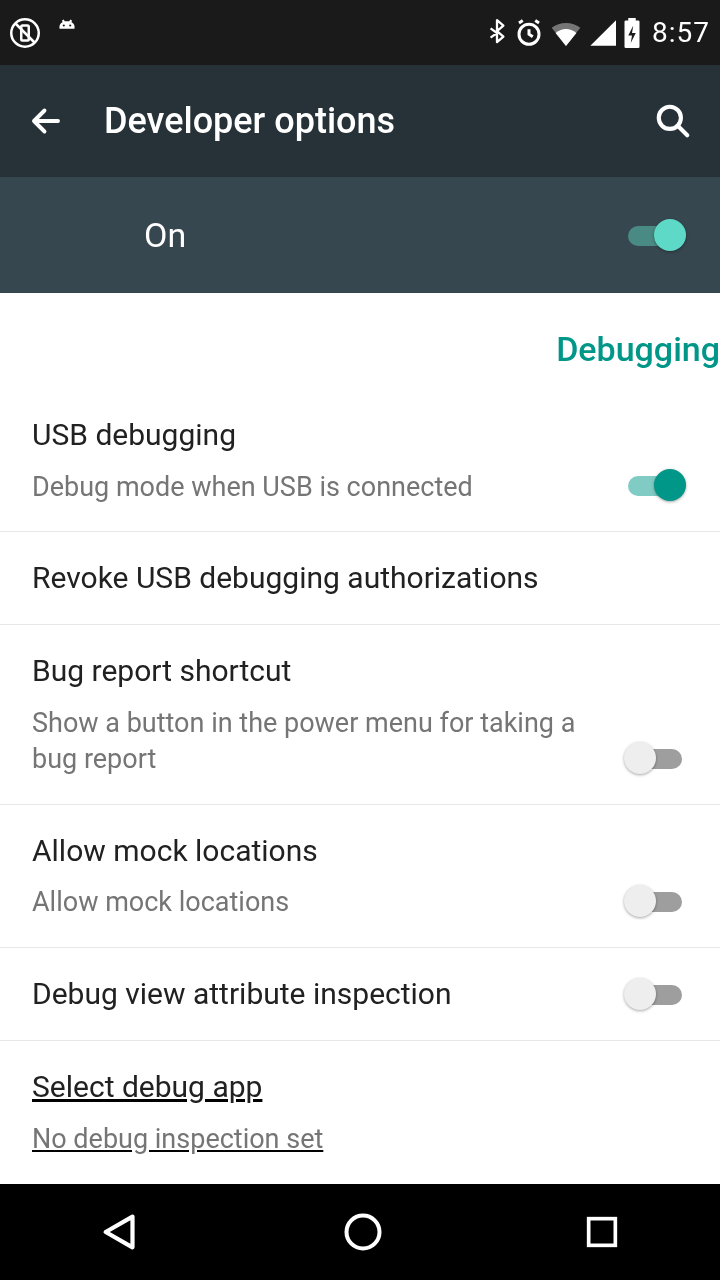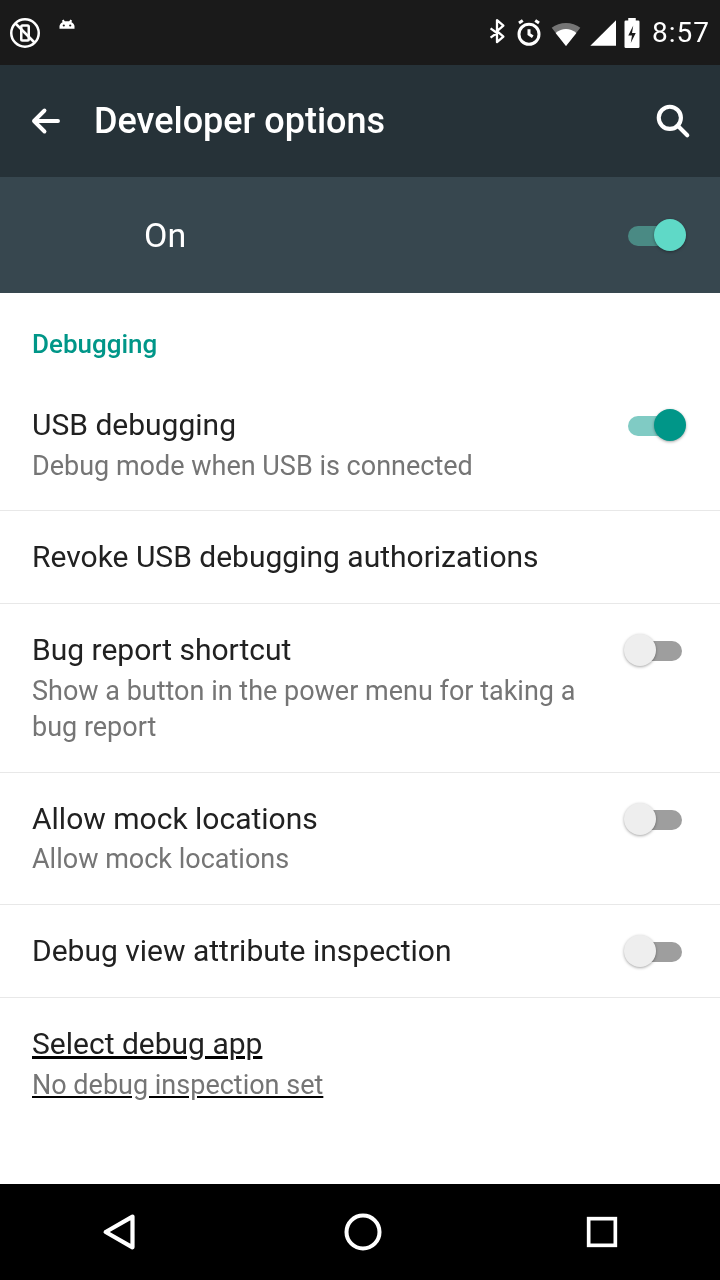--- a/index.html
+++ b/index.html
@@ -20,54 +20,55 @@
   .status-icon svg { display: block; }
   .status-time { font-size: 28px; font-weight: 400; letter-spacing: 1px; margin-left: 4px; }
 
   
   .app-bar {
     height: 112px;
     background: #263238;
     display: flex;
     align-items: center;
     padding: 0 28px;
-    gap: 30px;
+    gap: 40px;
   }
   .app-bar .title { color: #fff; font-size: 36px; font-weight: 500; flex: 1; }
   .app-bar .icon-btn { color: #fff; display: flex; align-items: center; justify-content: center; }
 
   
   .master-toggle {
     height: 116px;
     background: #37474f;
     display: flex;
     align-items: center;
     padding: 0 34px 0 144px;
   }
   .master-toggle .label { color: #fff; font-size: 34px; flex: 1; }
 
   
   .content { flex: 1; overflow: hidden; background: #fff; }
   .section-header {
     color: #009688;
-    font-size: 26px;
+    font-size: 34px;
     font-weight: 500;
     padding: 36px 0 20px 32px;
+    text-align: right;
   }
   .setting-item {
     display: flex;
-    align-items: flex-start;
+    align-items: flex-end;
     padding: 26px 34px 26px 32px;
     border-bottom: 1px solid #e8e8e8;
     gap: 12px;
   }
   .setting-item.no-border { border-bottom: none; text-decoration: underline; }
   .setting-text { flex: 1; padding-right: 20px; }
   .setting-title { font-size: 30px; color: #212121; line-height: 1.35; }
-  .setting-sub { font-size: 27px; color: #757575; line-height: 1.35; margin-top: 2px; }
+  .setting-sub { font-size: 27px; color: #757575; line-height: 1.35; margin-top: 13px; }
 
   
   .switch {
     position: relative;
     width: 62px;
     height: 40px;
     flex-shrink: 0;
   }
   .switch .track {
     position: absolute;

